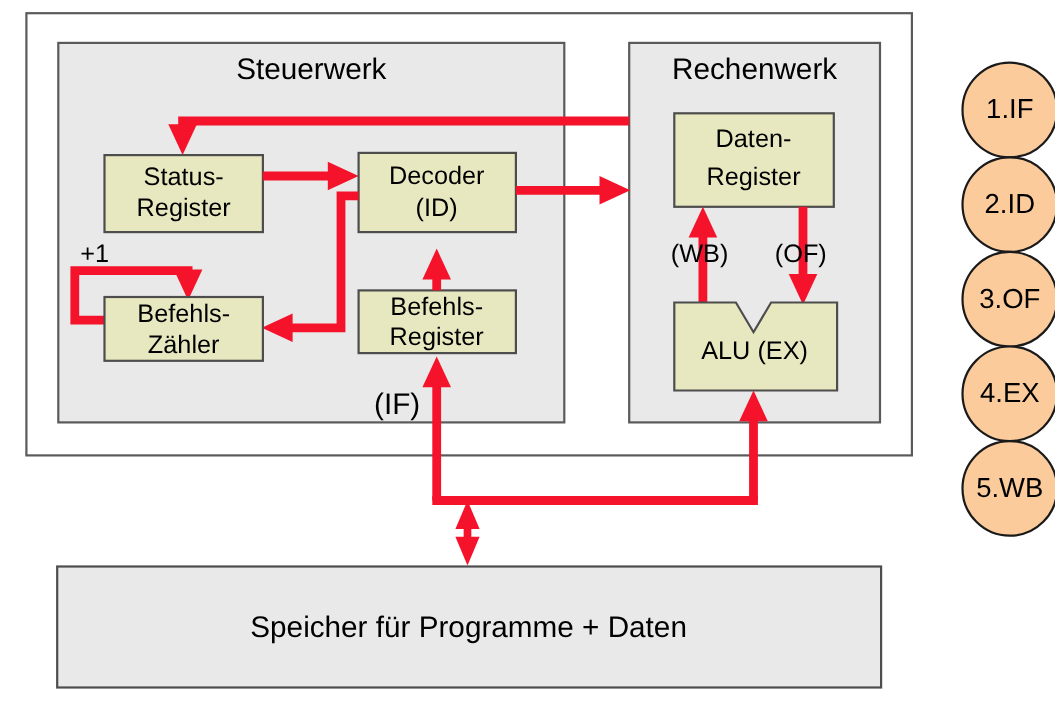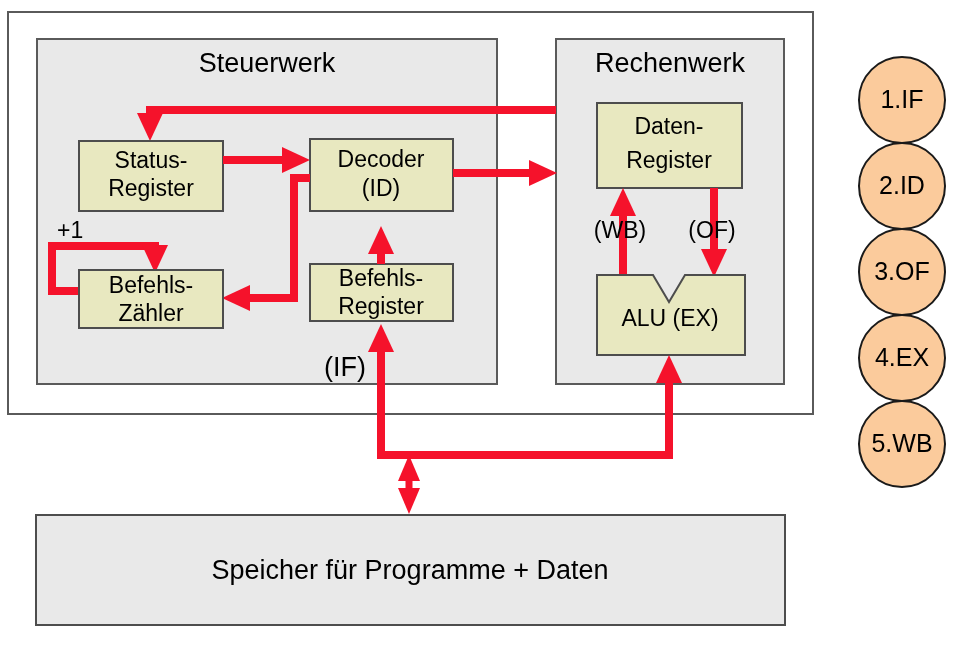--- a/index.html
+++ b/index.html
@@ -10,20 +10,21 @@
   body {
     width: 959px;
     height: 649px;
     font-family: "Liberation Sans", sans-serif;
     overflow: hidden;
   }
   #diagram-root {
     position: relative;
     width: 841px;
     height: 649px;
+    padding-left: 16px;
   }
   svg#cpu-diagram {
     display: block;
     width: 959px;
     height: 649px;
   }
   .frame-outline {
     fill: #ffffff;
     stroke: #5a5a5a;
     stroke-width: 2;

